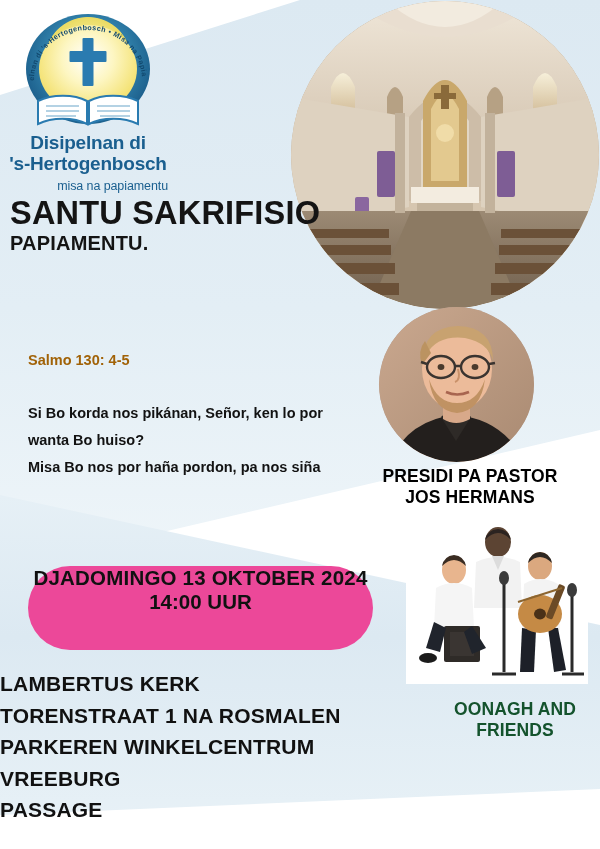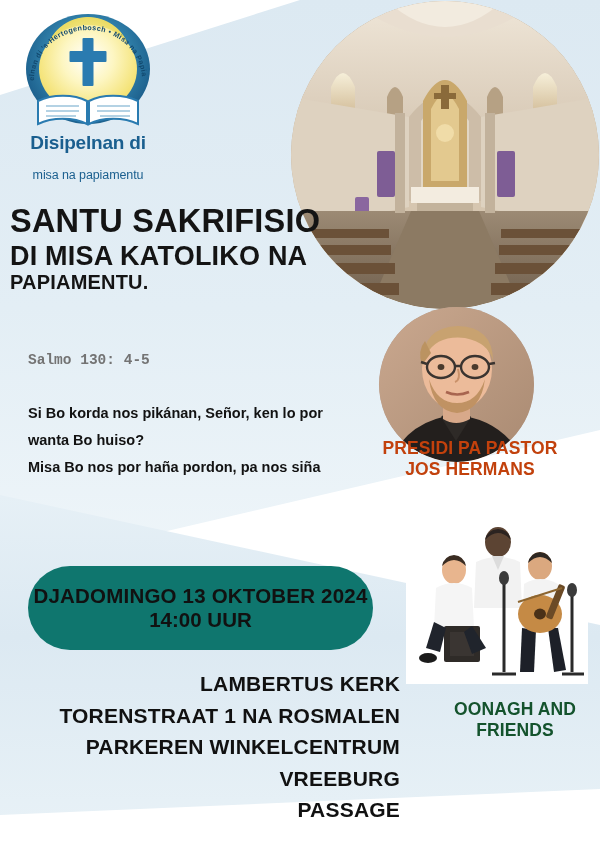--- a/index.html
+++ b/index.html
@@ -118,24 +118,25 @@
     z-index: 5;
   }
   .logo-title {
     font-size: 19px;
     font-weight: bold;
     line-height: 1.08;
     color: #1a5f8f;
     letter-spacing: -0.2px;
   }
   .logo-sub {
-    margin-top: 14px;
+    margin-top: 5px;
     font-size: 12.5px;
     color: #1a5f8f;
     letter-spacing: -0.1px;
+    text-align: right;
   }
 
   
   .church-photo {
     position: absolute;
     left: 291px; top: 1px;
     width: 308px; height: 308px;
     border-radius: 50%;
     overflow: hidden;
     background: #c9b59c;
@@ -146,27 +147,27 @@
   .pastor-photo {
     position: absolute;
     left: 379px; top: 307px;
     width: 155px; height: 155px;
     border-radius: 50%;
     overflow: hidden;
     background: #b9a091;
   }
   .pastor-caption {
     position: absolute;
-    left: 370px; top: 438px;
+    left: 370px; top: 466px;
     width: 200px;
     text-align: center;
     font-size: 17.5px;
     font-weight: bold;
     line-height: 1.18;
-    color: #c2410c;
+    color: #000000;
     letter-spacing: 0.1px;
   }
 
   
   .band-photo {
     position: absolute;
     left: 406px; top: 522px;
     width: 182px; height: 162px;
     overflow: hidden;
   }
@@ -185,73 +186,71 @@
   .headline {
     position: absolute;
     left: 10px; top: 196px;
     width: 380px;
     font-size: 31px;
     font-weight: bold;
     line-height: 1.1;
     color: #141414;
     letter-spacing: 0.2px;
   }
-  .headline .l1 { font-size: 32.5px; display: block; margin-top: 8px; }
+  .headline .l1 { font-size: 32.5px; display: block; }
   .headline .l2 { font-size: 27px; display: block; margin-top: 2px; }
   .headline .l3 { font-size: 20px; display: block; }
 
   
   .scripture-ref {
     position: absolute;
     left: 28px; top: 352px;
     font-size: 14.5px;
     font-weight: bold;
-    color: #737373;
-    font-family: Liberation Mono, monospace;
+    color: #a16207;
   }
   .scripture-body {
     position: absolute;
     left: 28px; top: 400px;
     width: 345px;
     font-size: 14.5px;
     font-weight: bold;
     line-height: 1.85;
     color: #121212;
   }
 
   
   .date-pill {
     position: absolute;
     left: 28px; top: 566px;
     width: 345px; height: 84px;
-    background: #0f766e;
+    background: #ec4899;
     border-radius: 42px;
     display: flex;
     flex-direction: column;
     align-items: center;
-    justify-content: center;
     color: #111111;
   }
   .date-pill .d1 {
     font-size: 20.5px;
     font-weight: bold;
     letter-spacing: 0.2px;
   }
   .date-pill .d2 {
     font-size: 20.5px;
     font-weight: bold;
     margin-top: 0;
   }
 
   
   .venue {
     position: absolute;
     left: 0; top: 668px;
     width: 400px;
-    text-align: right;
+    text-align: left;
     font-size: 21px;
     font-weight: bold;
     line-height: 1.5;
     color: #111111;
     letter-spacing: 0.2px;
   }
 </style>
 </head>
 <body>
 
@@ -277,20 +276,21 @@
         <defs>
           <path id="arcpath" d="M 16 72 A 54 50 0 0 1 124 72" fill="none"></path>
         </defs>
         <text font-size="7.2" font-family="Liberation Sans, sans-serif" font-weight="bold" fill="#11486e" letter-spacing="0.4">
           <textPath href="#arcpath" startOffset="50%" text-anchor="middle">Disipelnan di 's-Hertogenbosch • Misa na Papiamentu</textPath>
         </text>
       </svg>
     </div>
     <div class="logo-title">
       <span>Disipelnan di</span><br>
+      <span>'s-Hertogenbosch</span>
     </div>
     <div class="logo-sub">misa na papiamentu</div>
   </div>
 
   <div class="church-photo">
     <svg width="308" height="308" viewBox="0 0 308 308">
       <defs>
         <linearGradient id="ceil" x1="0" y1="0" x2="0" y2="1">
           <stop offset="0%" stop-color="#efe6d8"></stop>
           <stop offset="100%" stop-color="#d9cbb8"></stop>
@@ -359,21 +359,20 @@
         </g>
 
         <rect x="104" y="112" width="10" height="100" fill="#c2b29c"></rect>
         <rect x="194" y="112" width="10" height="100" fill="#c2b29c"></rect>
       </g>
     </svg>
   </div>
 
   <div class="headline">
     <span class="l1">SANTU SAKRIFISIO</span>
-    <span class="l2">DI MISA KATOLIKO NA</span>
     <span class="l3">PAPIAMENTU.</span>
   </div>
 
   <div class="scripture-ref">Salmo 130: 4-5</div>
   <div class="scripture-body">
     <div>Si Bo korda nos pikánan, Señor, ken lo por</div>
     <div>wanta Bo huiso?</div>
     <div>Misa Bo nos por haña pordon, pa nos siña</div>
   </div>
 

